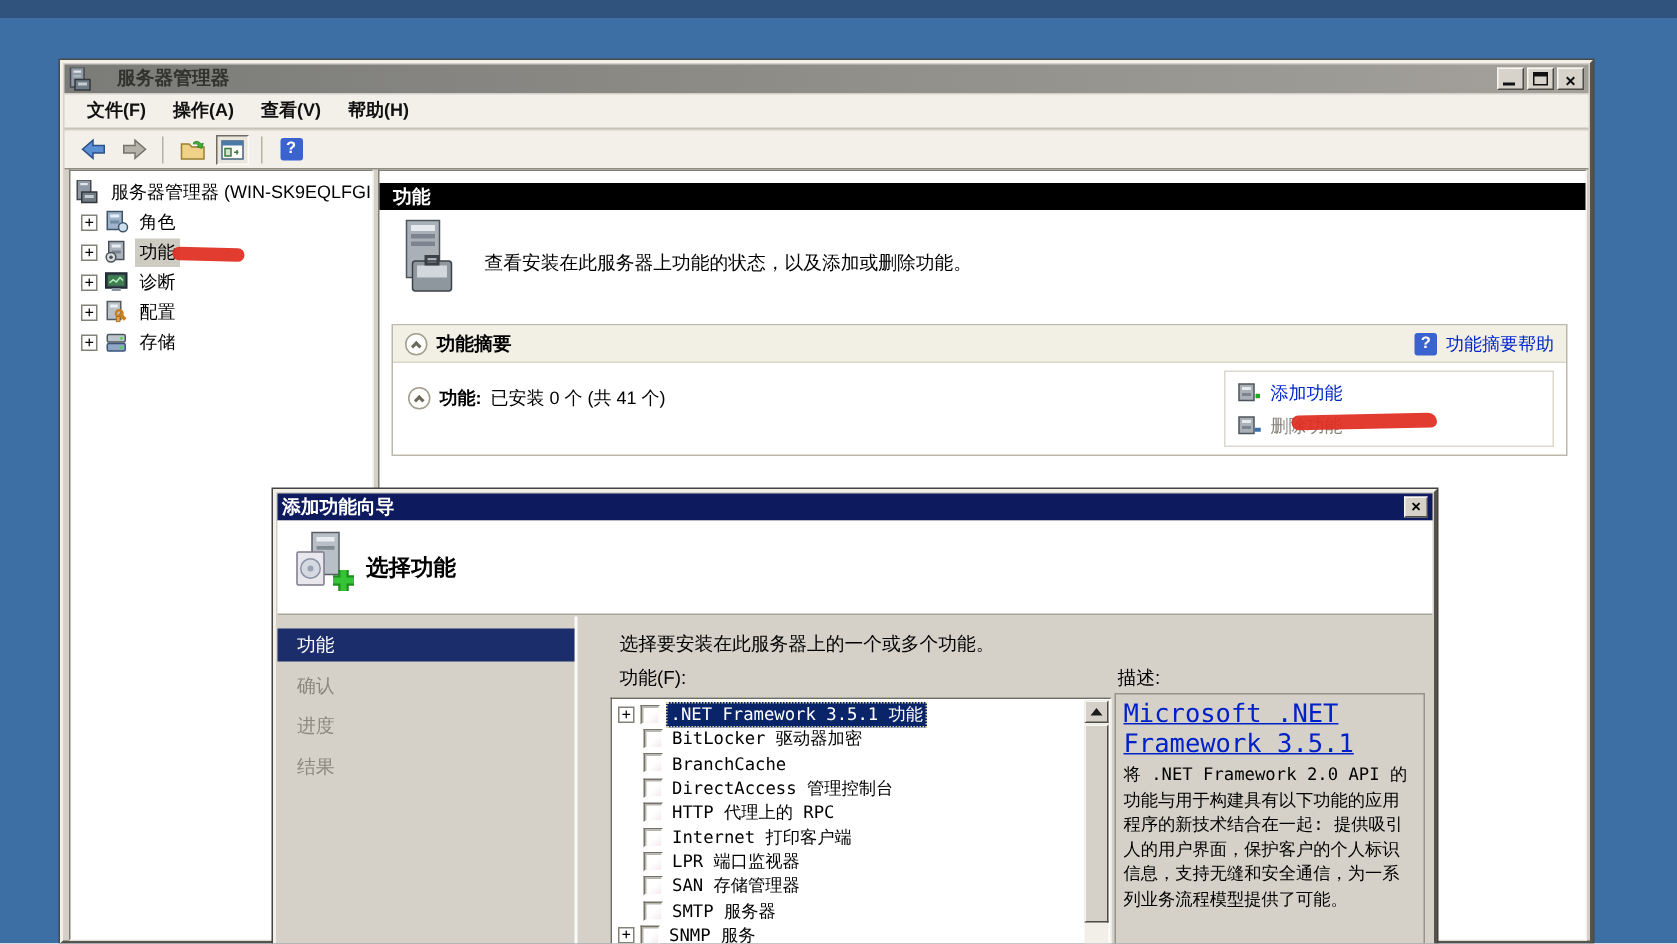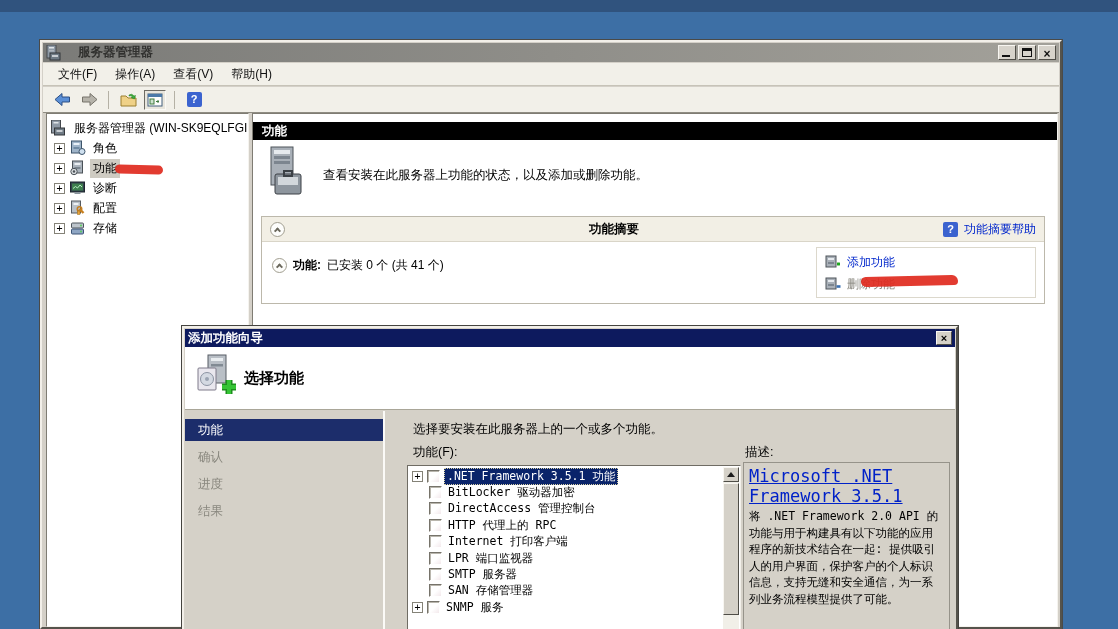--- a/index.html
+++ b/index.html
@@ -14,22 +14,22 @@
          border:2px solid; border-color:#f2efe9 #55534c #55534c #f2efe9; box-shadow:0 0 0 1px #4a4a48; }
   #titlebar { left:1px; top:1px; right:1px; height:19px; display:flex; align-items:center; gap:16px;
               background:linear-gradient(90deg,#7b7b78,#a3a19a); padding:0 3px; }
   .win-title { font-weight:bold; color:#31312f; font-size:12.5px; flex:1; white-space:nowrap; overflow:hidden; }
   .wbtn { width:18px; height:15px; background:#d7d3cb; border:1px solid; border-color:#f8f6f1 #4f4d47 #4f4d47 #f8f6f1;
           position:relative; padding:0; cursor:default; }
   .glyph-min { position:absolute; left:3px; bottom:2px; width:8px; height:2px; background:#111; }
   .glyph-max { position:absolute; left:3px; top:2px; width:10px; height:9px; border:1px solid #111; border-top-width:3px; }
   .glyph-x  { font-weight:bold; font-size:12px; line-height:12px; color:#111; }
 
-  #menubar { left:1px; top:21px; right:1px; height:23px; background:#f2f0e9; display:flex; align-items:flex-start;
-             border-bottom:1px solid #c7c3b8; padding-left:6px; }
+  #menubar { left:1px; top:21px; right:1px; height:23px; background:#f2f0e9; display:flex; align-items:flex-end;
+             border-bottom:1px solid #c7c3b8; padding-left:6px;font-weight:bold; }
   .menu-item { padding:3px 9px; color:#111; }
   #toolbar { left:1px; top:45px; right:1px; height:26px; background:#f2f0e9; display:flex; align-items:center;
              gap:5px; padding-left:8px; border-bottom:1px solid #8f8c82; }
   .tsep { width:1px; height:18px; background:#b5b1a5; margin:0 3px; }
   .tbtn { width:22px; height:20px; display:flex; align-items:center; justify-content:center; background:transparent; border:1px solid transparent; }
   .tbtn.pressed { background:#e9e6dd; border:1px solid; border-color:#6e6b63 #fbfaf6 #fbfaf6 #6e6b63; }
   .help-sq { width:15px; height:15px; background:#3b63cf; border-radius:2px; color:#fff; font-weight:bold;
              font-size:11px; text-align:center; line-height:15px; }
 
   
@@ -52,21 +52,21 @@
   #intro-icon { position:absolute; left:12px; top:32px; }
   #intro-text { position:absolute; left:70px; top:53px; font-size:12.5px; }
   #summary { position:absolute; left:8px; top:102px; right:12px; height:88px;
              border:1px solid #bcb8ab; background:#fff; }
   #summary-header { height:25px; background:#f2efe5; border-bottom:1px solid #d9d5c8; display:flex;
                     align-items:center; padding:0 8px; gap:6px; }
   .chev-circle { width:15px; height:15px; border-radius:50%; border:1px solid #a19e90; background:#fdfdfb;
                  display:flex; align-items:center; justify-content:center; }
   .chev-up { width:5px; height:5px; border-left:2px solid #6b685c; border-top:2px solid #6b685c;
              transform:rotate(45deg) translate(1px,1px); }
-  .sum-title { font-weight:bold; font-size:12.5px; flex:1;text-align:center; }
+  .sum-title { font-weight:bold; font-size:12.5px; flex:1; }
   .link { color:#0026cc; text-decoration:none; }
   #summary-body { position:relative; height:61px; }
   #feat-line { position:absolute; left:10px; top:15px; display:flex; align-items:center; gap:6px; }
   #action-box { position:absolute; right:8px; top:5px; width:220px; height:51px;
                 border:1px solid #dcd8cc; padding:3px 8px; }
   .action-row { display:flex; align-items:center; gap:6px; height:22px; }
   .action-row .gray { color:#87857d; }
   .mini-icon { width:16px; height:16px; flex:0 0 16px; }
 
   
@@ -334,46 +334,51 @@
             <span class="feat-label sel">.NET Framework 3.5.1 功能</span>
           </div>
           <div class="feat-row">
             <span class="feat-spacer"></span>
             <span class="checkbox"></span>
             <span class="feat-label">BitLocker 驱动器加密</span>
           </div>
           <div class="feat-row">
             <span class="feat-spacer"></span>
             <span class="checkbox"></span>
+            <span class="feat-label">BranchCache</span>
+          </div>
+          <div class="feat-row">
+            <span class="feat-spacer"></span>
+            <span class="checkbox"></span>
             <span class="feat-label">DirectAccess 管理控制台</span>
           </div>
           <div class="feat-row">
             <span class="feat-spacer"></span>
             <span class="checkbox"></span>
             <span class="feat-label">HTTP 代理上的 RPC</span>
           </div>
           <div class="feat-row">
             <span class="feat-spacer"></span>
             <span class="checkbox"></span>
             <span class="feat-label">Internet 打印客户端</span>
           </div>
           <div class="feat-row">
             <span class="feat-spacer"></span>
             <span class="checkbox"></span>
             <span class="feat-label">LPR 端口监视器</span>
           </div>
           <div class="feat-row">
             <span class="feat-spacer"></span>
             <span class="checkbox"></span>
+            <span class="feat-label">SAN 存储管理器</span>
+          </div>
+          <div class="feat-row">
+            <span class="feat-spacer"></span>
+            <span class="checkbox"></span>
             <span class="feat-label">SMTP 服务器</span>
-          </div>
-          <div class="feat-row">
-            <span class="feat-spacer"></span>
-            <span class="checkbox"></span>
-            <span class="feat-label">SAN 存储管理器</span>
           </div>
           <div class="feat-row">
             <span class="expander">+</span>
             <span class="checkbox"></span>
             <span class="feat-label">SNMP 服务</span>
           </div>
 
           <div id="lscroll">
             <span class="scroll-btn">
                 <span class="tri-up"></span>

